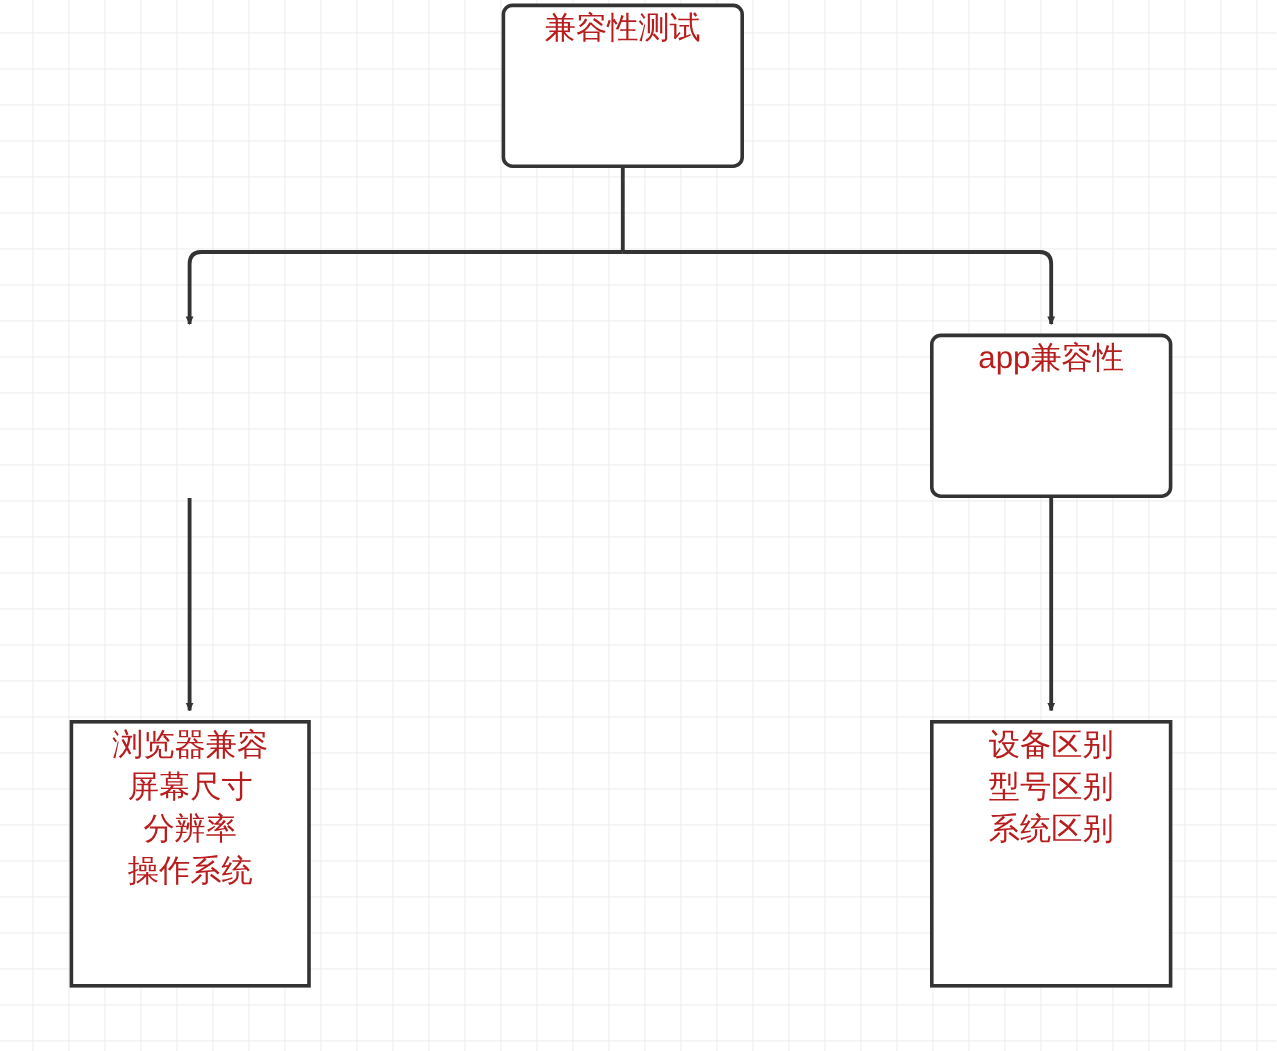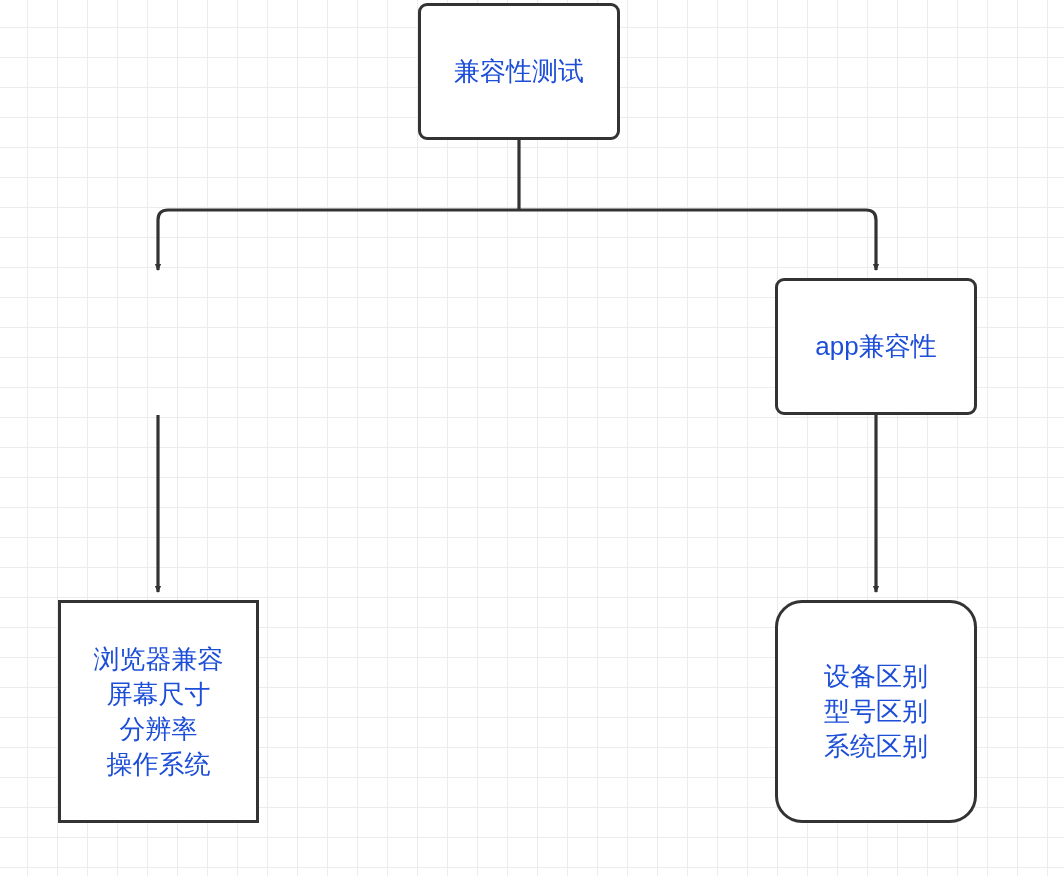--- a/index.html
+++ b/index.html
@@ -29,37 +29,36 @@
     width: 1064px;
     height: 876px;
     pointer-events: none;
   }
   .node {
     position: absolute;
     box-sizing: border-box;
     background: #ffffff;
     border: 3px solid #333333;
     display: flex;
-    align-items: center;
     justify-content: center;
     text-align: center;
-    color: #1d4ed8;
+    color: #b91c1c;
     font-size: 26px;
     line-height: 35px;
     font-weight: normal;
     white-space: pre-line;
   }
   .node.rounded { border-radius: 9px; }
   .node.square  { border-radius: 0; }
 
   #node-root  { left: 418px; top: 3px;   width: 202px; height: 137px; }
   #node-web   { left: 58px;  top: 278px; width: 201px; height: 137px; }
   #node-app   { left: 775px; top: 278px; width: 202px; height: 137px; }
   #node-webd  { left: 58px;  top: 600px; width: 201px; height: 223px; }
-  #node-appd  { left: 775px; top: 600px; width: 202px; height: 223px; border-radius: 27px; }
+  #node-appd  { left: 775px; top: 600px; width: 202px; height: 223px; }
 
   .node-text { display: block; }
 </style>
 </head>
 <body>
 
 <div id="canvas">
 
   <svg id="edges" viewBox="0 0 1064 876" width="1064" height="876" xmlns="http://www.w3.org/2000/svg">
     <defs>

